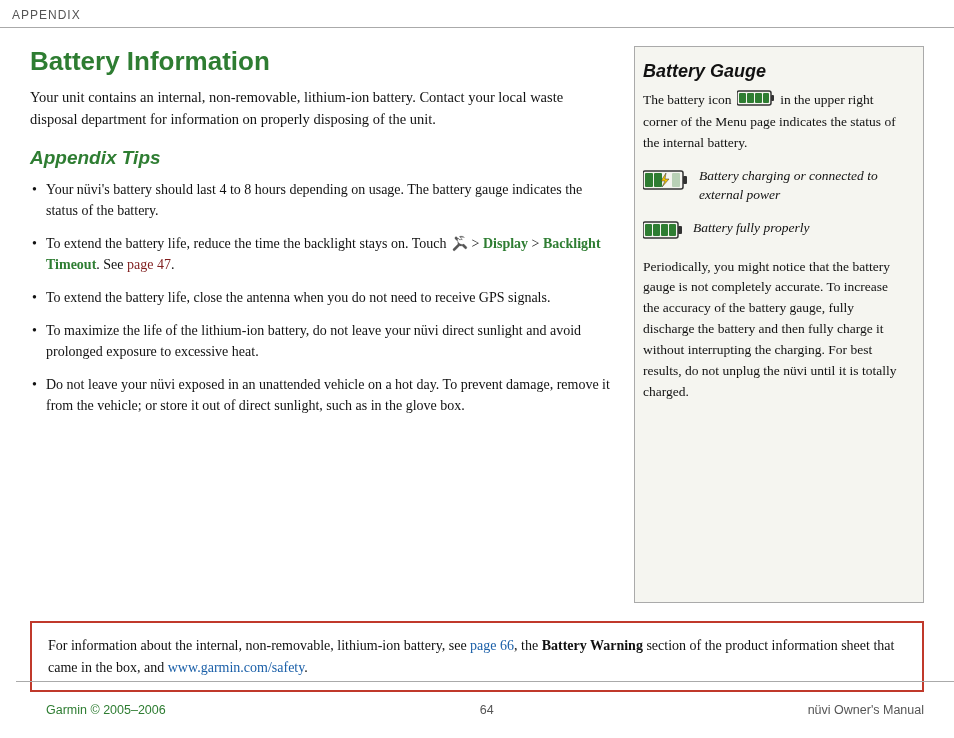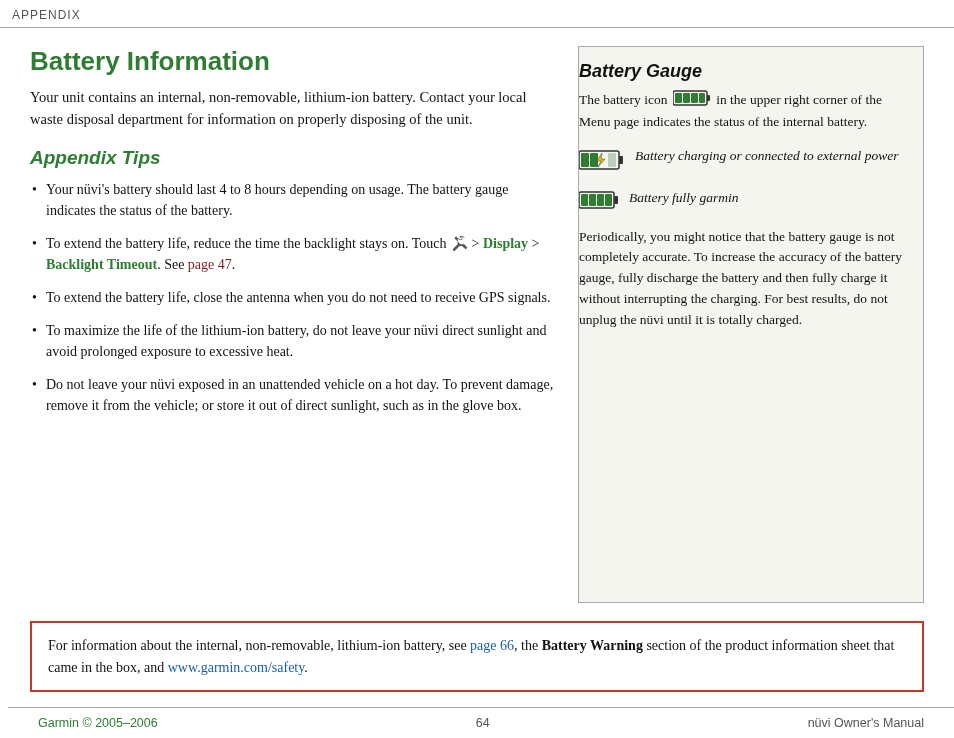--- a/index.html
+++ b/index.html
@@ -107,25 +107,25 @@
       position: relative;
       top: -1px;
     }
     .wrench-icon svg {
       width: 18px;
       height: 18px;
     }
 
     
     .right-col {
-      width: 346px;
+      width: 290px;
       flex-shrink: 0;
       border: 1px solid #aaa;
       background: #f5f5f0;
-      padding: 14px 16px 16px 0;
+      padding: 14px 16px 16px 8px;
     }
 
     .gauge-title {
       font-size: 18px;
       font-weight: bold;
       font-style: italic;
       color: #111;
       margin-bottom: 8px;
       font-family: Arial, sans-serif;
     }
@@ -175,25 +175,25 @@
       padding: 12px 16px;
       font-size: 14px;
       line-height: 1.55;
       color: #111;
     }
 
     
     .footer {
       position: absolute;
       bottom: 0;
-      left: 8px;
+      left: 16px;
       right: 0;
       display: flex;
       justify-content: space-between;
-      padding: 8px 30px;
+      padding: 21px 30px;
       font-size: 12.5px;
       color: #2e7d32;
       font-family: Arial, sans-serif;
       border-top: 1px solid #aaa;
     }
     .footer-center {
       color: #555;
     }
     .footer-right {
       color: #555;
@@ -281,21 +281,21 @@
         <svg width="40" height="18" viewBox="0 0 40 18">
           <rect x="0" y="1" width="35" height="16" rx="2" ry="2" fill="none" stroke="#333" stroke-width="1.5"></rect>
           <rect x="35" y="5" width="4" height="8" rx="1" fill="#333"></rect>
           <rect x="2" y="3" width="7" height="12" rx="1" fill="#2e7d32"></rect>
           <rect x="10" y="3" width="7" height="12" rx="1" fill="#2e7d32"></rect>
           <rect x="18" y="3" width="7" height="12" rx="1" fill="#2e7d32"></rect>
           <rect x="26" y="3" width="7" height="12" rx="1" fill="#2e7d32"></rect>
         </svg>
       </div>
       <div class="battery-status-text">
-        <em>Battery fully garmin</em>
+        <em>Battery fully properly</em>
       </div>
     </div>
 
     <p class="gauge-body-text">Periodically, you might notice that the battery gauge is not completely accurate. To increase the accuracy of the battery gauge, fully discharge the battery and then fully charge it without interrupting the charging. For best results, do not unplug the nüvi until it is totally charged.</p>
   </div>
 </div>
 
 <div class="warning-box">
   <span>For information about the internal, non-removable, lithium-ion battery, see </span><a class="link-blue" href="#">page 66</a><span>, the </span><strong>Battery Warning</strong><span> section of the product information sheet that came in the box, and </span><a class="link-blue" href="#">www.garmin.com/safety</a><span>.</span>
 </div>

